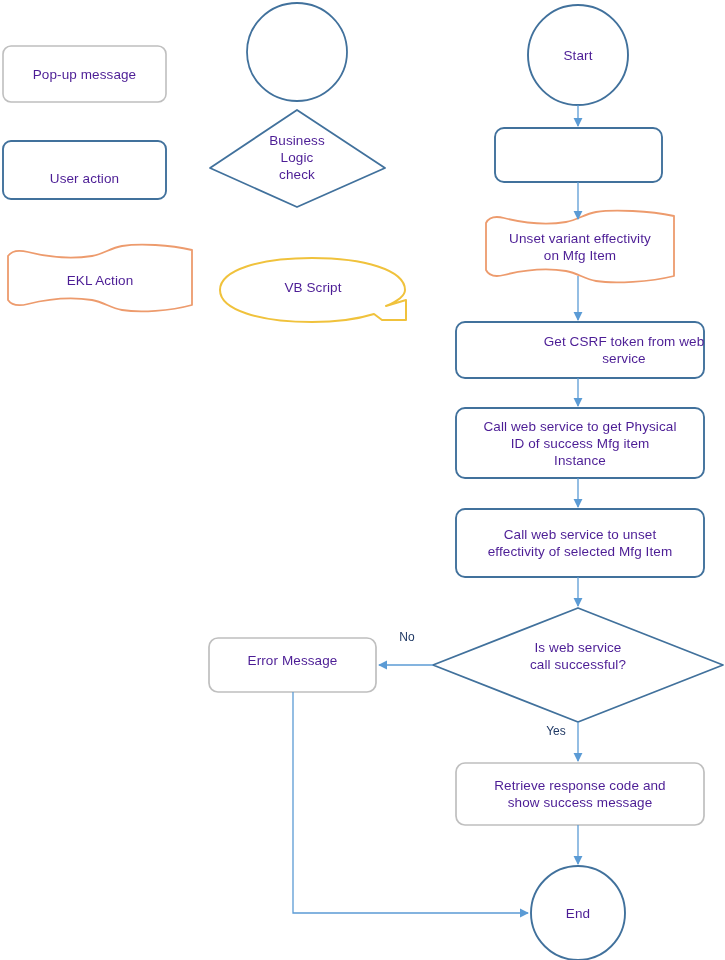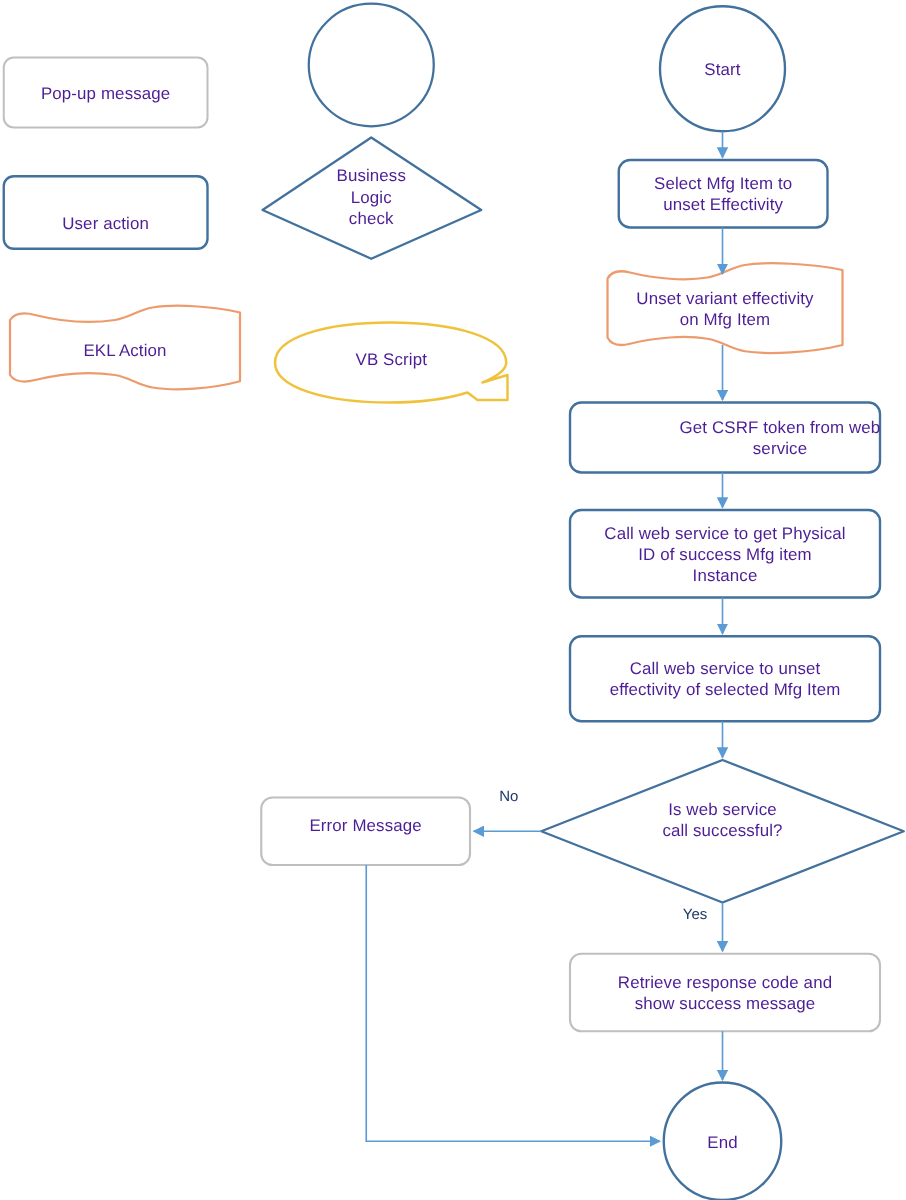--- a/index.html
+++ b/index.html
@@ -152,22 +152,20 @@
   <div class="node-label" style="left:247px; top:3px; width:100px; height:98px;"></div>
 
   <div class="node-label" style="left:235px; top:126px; width:124px; height:62px;">Business
 Logic
 check</div>
 
   <div class="node-label" style="left:222px; top:258px; width:182px; height:58px;">VB Script</div>
 
   <div class="node-label" style="left:528px; top:5px; width:100px; height:100px;">Start</div>
 
-  <div class="node-label" style="left:495px; top:128px; width:167px; height:54px;">Select Mfg Item to
-unset Effectivity</div>
 
   <div class="node-label" style="left:486px; top:218px; width:188px; height:58px;">Unset variant effectivity
 on Mfg Item</div>
 
   <div class="node-label" style="left:484px; top:322px; width:280px; height:56px;">Get CSRF token from web
 service</div>
 
   <div class="node-label" style="left:456px; top:408px; width:248px; height:70px;">Call web service to get Physical
 ID of success Mfg item
 Instance</div>

